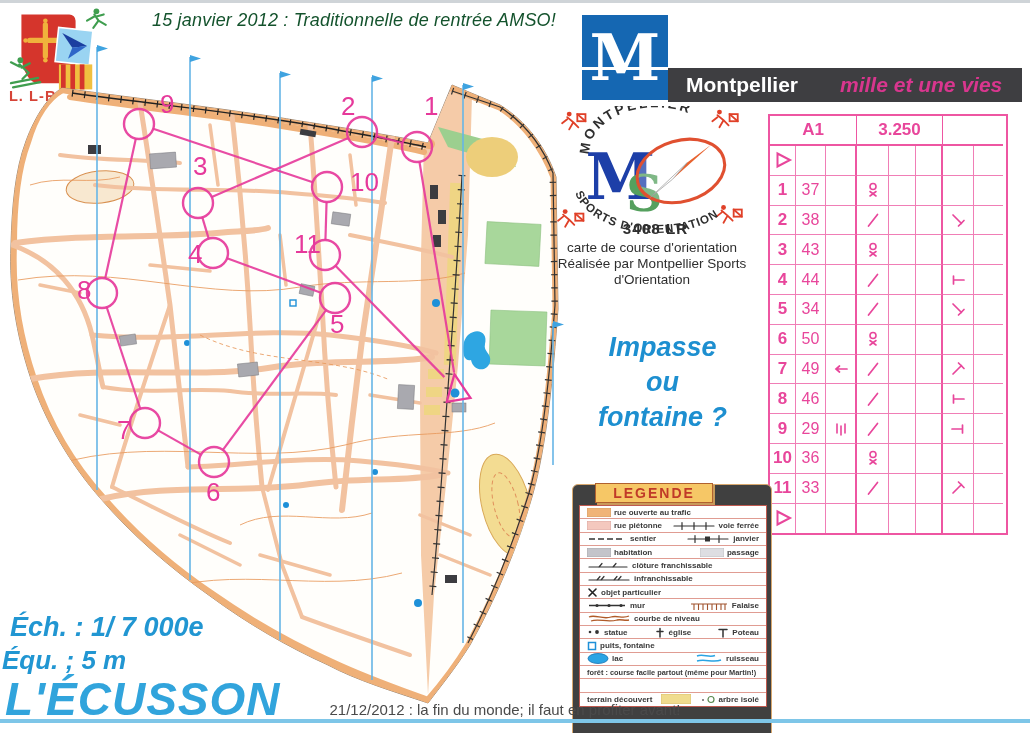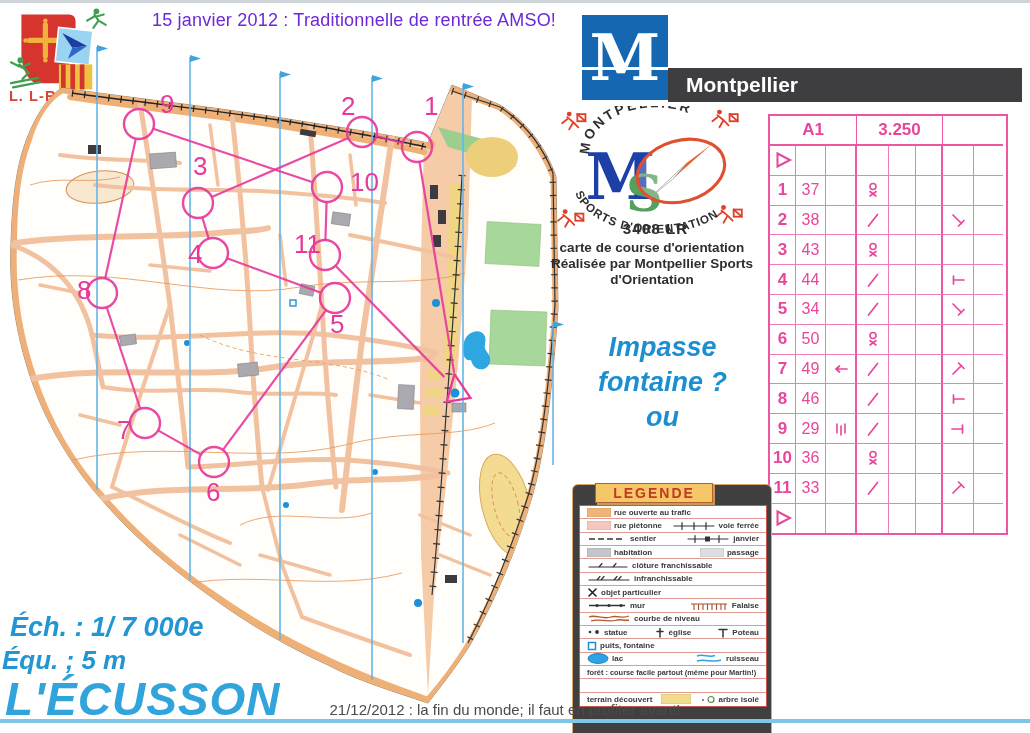--- a/index.html
+++ b/index.html
@@ -6,42 +6,42 @@
   html,body { background:#e8e8e8; }
   .page {
     position:relative; width:1030px; height:733px; margin:0 auto;
     background:#ffffff; overflow:hidden;
     font-family:"Liberation Sans", sans-serif;
   }
   .top-scan-edge { position:absolute; left:0; top:0; width:100%; height:3px; background:#cfd4d8; }
   
   .event-title {
     position:absolute; left:152px; top:10px; width:420px;
-    color:#6d28d9; font-size:18px; font-weight:500; letter-spacing:0.2px;
+    color:#14532d; font-size:18px; font-weight:500; letter-spacing:0.2px;font-style:italic;
   }
   .club-logo { position:absolute; left:6px; top:4px; }
   
   .mtp-square {
     position:absolute; left:582px; top:15px; width:86px; height:85px;
     background:#1567B2; color:#fff; text-align:center;
   }
   .mtp-square .m {
     font-family:"DejaVu Serif", serif; font-weight:bold; font-size:64px; line-height:85px;
   }
   .mtp-square .rule { position:absolute; left:0; top:52px; width:100%; height:3px; background:#fff; }
   .mtp-bar {
     position:absolute; left:668px; top:68px; width:354px; height:34px;
     background:#3E3E41; display:flex; align-items:center; padding-left:18px;
   }
   .mtp-city { color:#fff; font-weight:bold; font-size:21px; }
   .mtp-slogan { color:#D8368E; font-weight:bold; font-style:italic; font-size:21px; margin-left:42px; }
   
   .mso { position:absolute; left:548px; top:106px; }
   .mso-caption { position:absolute; left:541px; top:240px; width:222px; text-align:center;
-    font-size:13.5px; font-weight:bold; color:#2E2E2E; line-height:1.18; }
+    font-size:13.5px; font-weight:normal; color:#2E2E2E; line-height:1.18; }
   
   .question { position:absolute; left:570px; top:330px; width:185px; text-align:center;
     color:#1D8FD0; font-weight:bold; font-style:italic; font-size:27px; line-height:1.3; }
   
   .card {
     position:absolute; left:768px; top:114px; width:240px;
     border:2.5px solid #EE56A2; background:#fff;
     display:grid; grid-template-columns:26px 30px 31px 32px 27px 27px 31px 29px;text-align:center;
   }
   .card .hc { display:flex; align-items:center; justify-content:center;
@@ -303,20 +303,21 @@
   <div class="map-scale">Éch. : 1/ 7 000e</div>
   <div class="map-equ">Équ. ; 5 m</div>
   <div class="map-name">L'ÉCUSSON</div>
 
   <div class="mtp-square">
     <div class="m">M</div>
     <div class="rule"></div>
   </div>
   <div class="mtp-bar">
     <span class="mtp-city">Montpellier</span>
+    <span class="mtp-slogan">mille et une vies</span>
   </div>
 
   <div class="mso">
     <svg width="215" height="134" viewBox="0 0 210 132">
       <defs>
         <path id="arcT" d="M40,48 A64,44 0 0 1 170,44" fill="none"></path>
         <path id="arcB" d="M26,86 A82,50 0 0 0 182,94" fill="none"></path>
       </defs>
 
       <g stroke="#E04028" stroke-width="1.8" fill="none" stroke-linecap="round">
@@ -364,22 +365,22 @@
     </svg>
   </div>
   <div class="mso-caption">
     <div>carte de course d'orientation</div>
     <div>Réalisée par Montpellier Sports</div>
     <div>d'Orientation</div>
   </div>
 
   <div class="question">
     <div>Impasse</div>
+    <div>ou</div>
     <div>fontaine ?</div>
-    <div>ou</div>
   </div>
 
   <div class="card" id="control-card">
     <div class="hc" style="grid-column:1/4">A1</div>
     <div class="hc" style="grid-column:4/7">3.250</div>
     <div class="hc" style="grid-column:7/9;border-right:none"></div>
   <div class="c">
         <svg width="20" height="20" viewBox="0 0 20 20">
           <polygon points="4.5,3.5 17,10 4.5,16.5" stroke="#E8469B" fill="none" stroke-linecap="round" stroke-width="2"></polygon>
         </svg>

